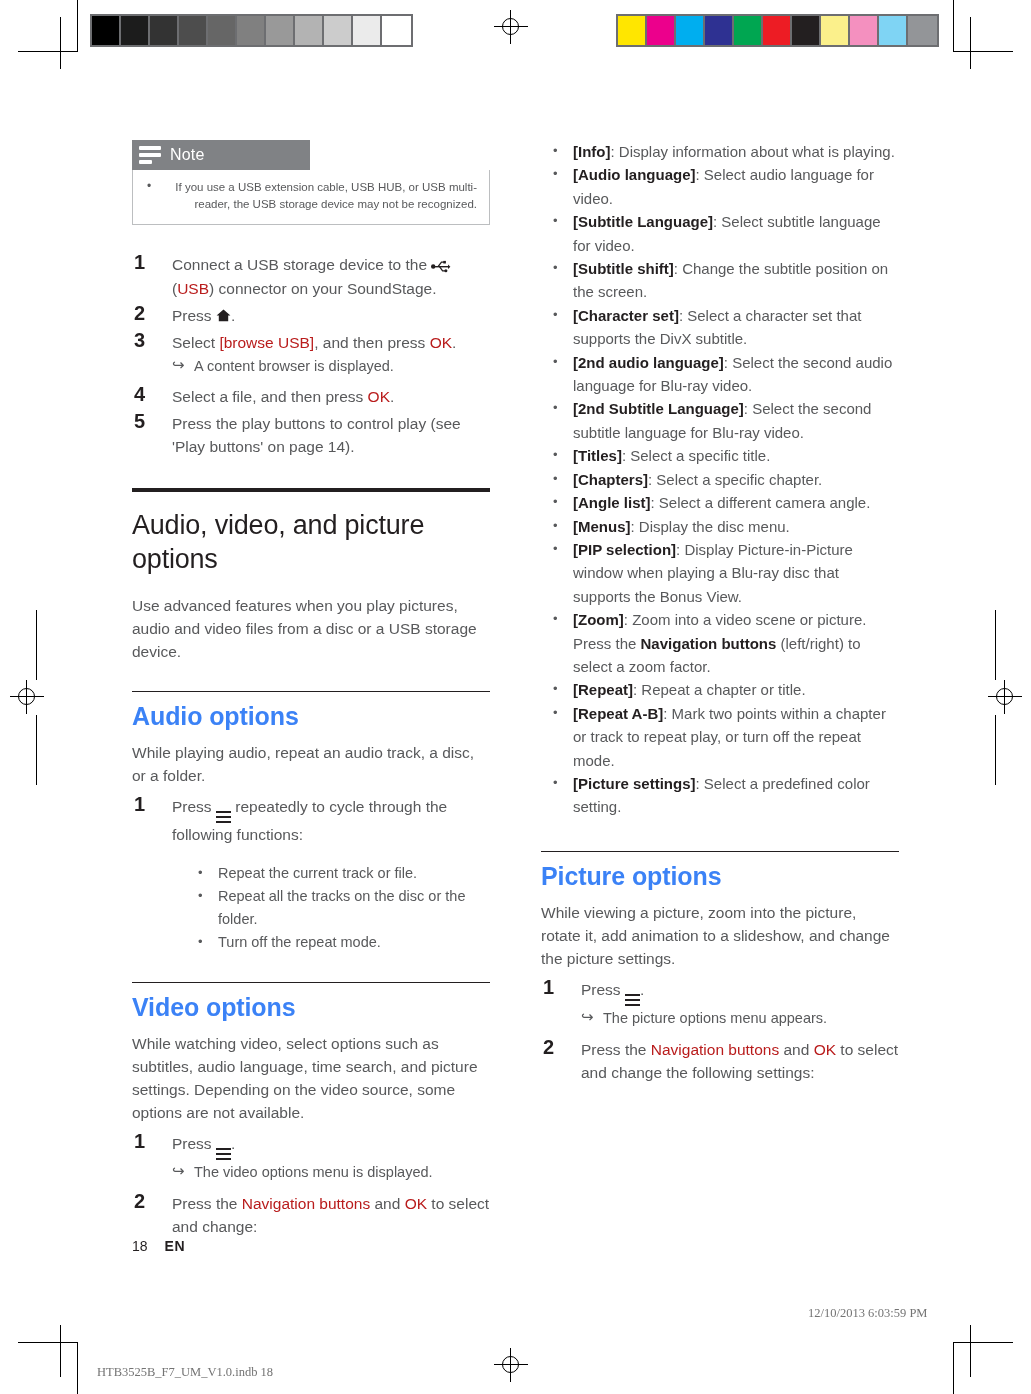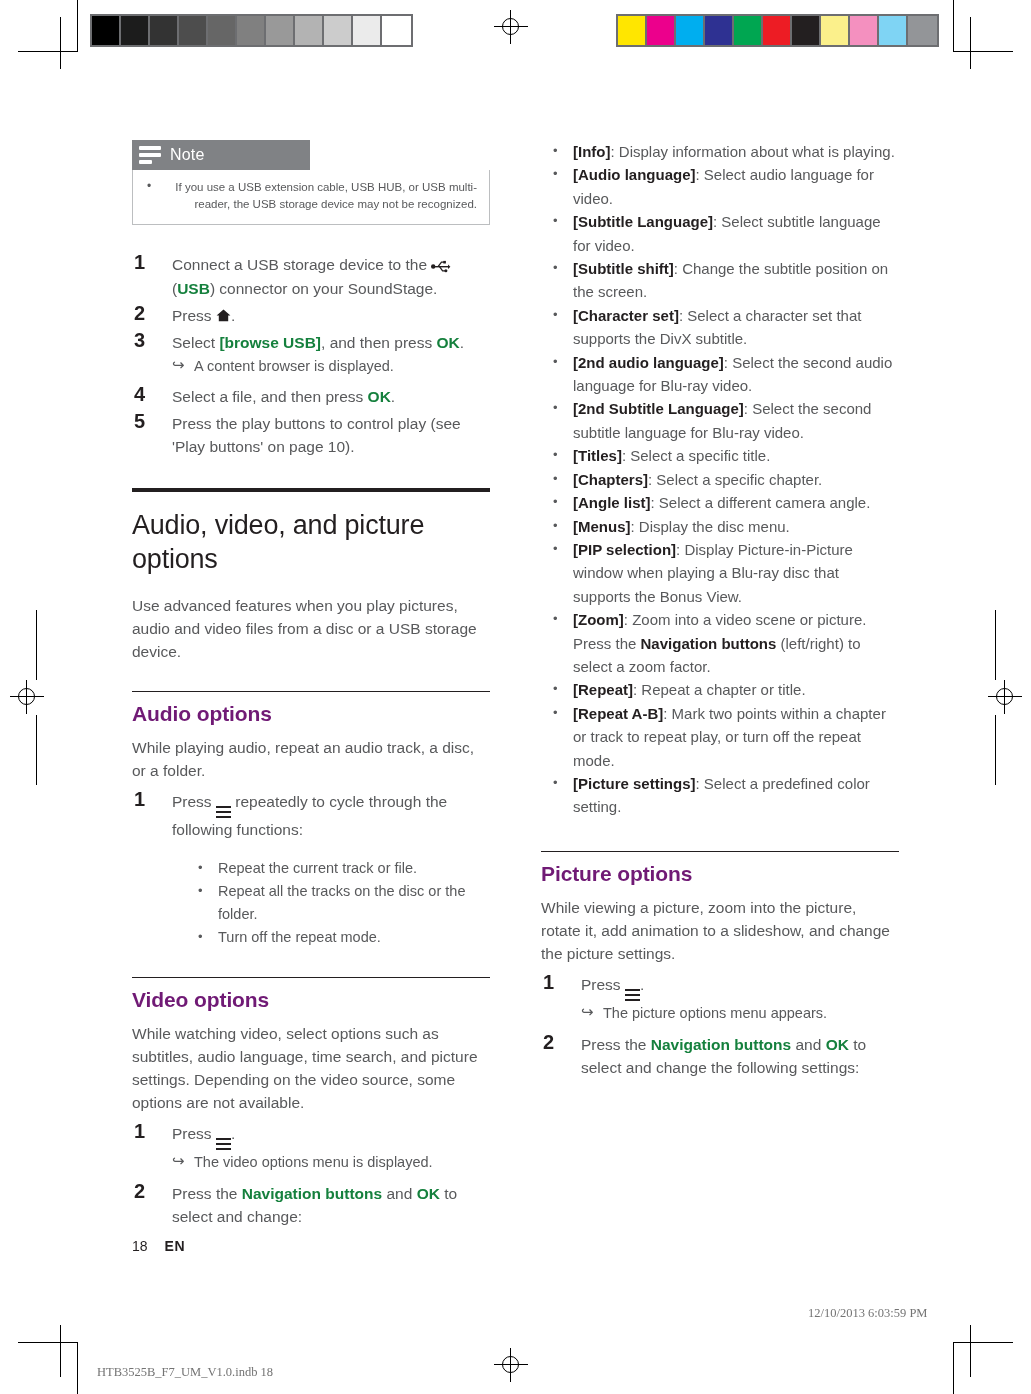--- a/index.html
+++ b/index.html
@@ -122,21 +122,21 @@
     left: 2px; top: -2px;
     font-size: 20px;
     font-weight: bold;
     color: #231f20;
   }
   .step-text {
     font-size: 15.5px;
     line-height: 23px;
     color: #58595b;
   }
-  .step-text b { color: #15803d; font-weight: bold; }
+  .step-text b { color: #b91c1c; font-weight: normal; }
 
   .arrow-line {
     position: relative;
     padding-left: 22px;
     font-size: 14.5px;
     line-height: 22px;
     color: #58595b;
     margin-top: 1px;
   }
   .arrow-line::before {
@@ -173,23 +173,23 @@
   h1.h-main {
     margin: 0;
     font-size: 27px;
     line-height: 34px;
     font-weight: normal;
     color: #231f20;
     letter-spacing: -0.2px;
   }
   h2.h-sub {
     margin: 0 0 10px 0;
-    font-size: 21px;
+    font-size: 25px;
     font-weight: bold;
-    color: #701a75;
+    color: #3b82f6;
     letter-spacing: -0.1px;
   }
   p.body {
     margin: 0 0 8px 0;
     font-size: 15.5px;
     line-height: 23px;
     color: #58595b;
   }
 
   
@@ -361,21 +361,21 @@
         <span class="step-num">3</span>
         <span class="step-text">Select <b>[browse USB]</b>, and then press <b>OK</b>.</span>
         <div class="arrow-line">A content browser is displayed.</div>
       </li>
       <li style="margin-top:8px;">
         <span class="step-num">4</span>
         <span class="step-text">Select a file, and then press <b>OK</b>.</span>
       </li>
       <li>
         <span class="step-num">5</span>
-        <span class="step-text">Press the play buttons to control play (see 'Play buttons' on page 10).</span>
+        <span class="step-text">Press the play buttons to control play (see 'Play buttons' on page 14).</span>
       </li>
     </ol>
 
     <div class="rule-thick"></div>
     <h1 class="h-main">Audio, video, and picture options</h1>
     <p class="body" style="margin-top:18px;">Use advanced features when you play pictures, audio and video files from a disc or a USB storage device.</p>
 
     <div class="rule-thin"></div>
     <h2 class="h-sub">Audio options</h2>
     <p class="body">While playing audio, repeat an audio track, a disc, or a folder.</p>

